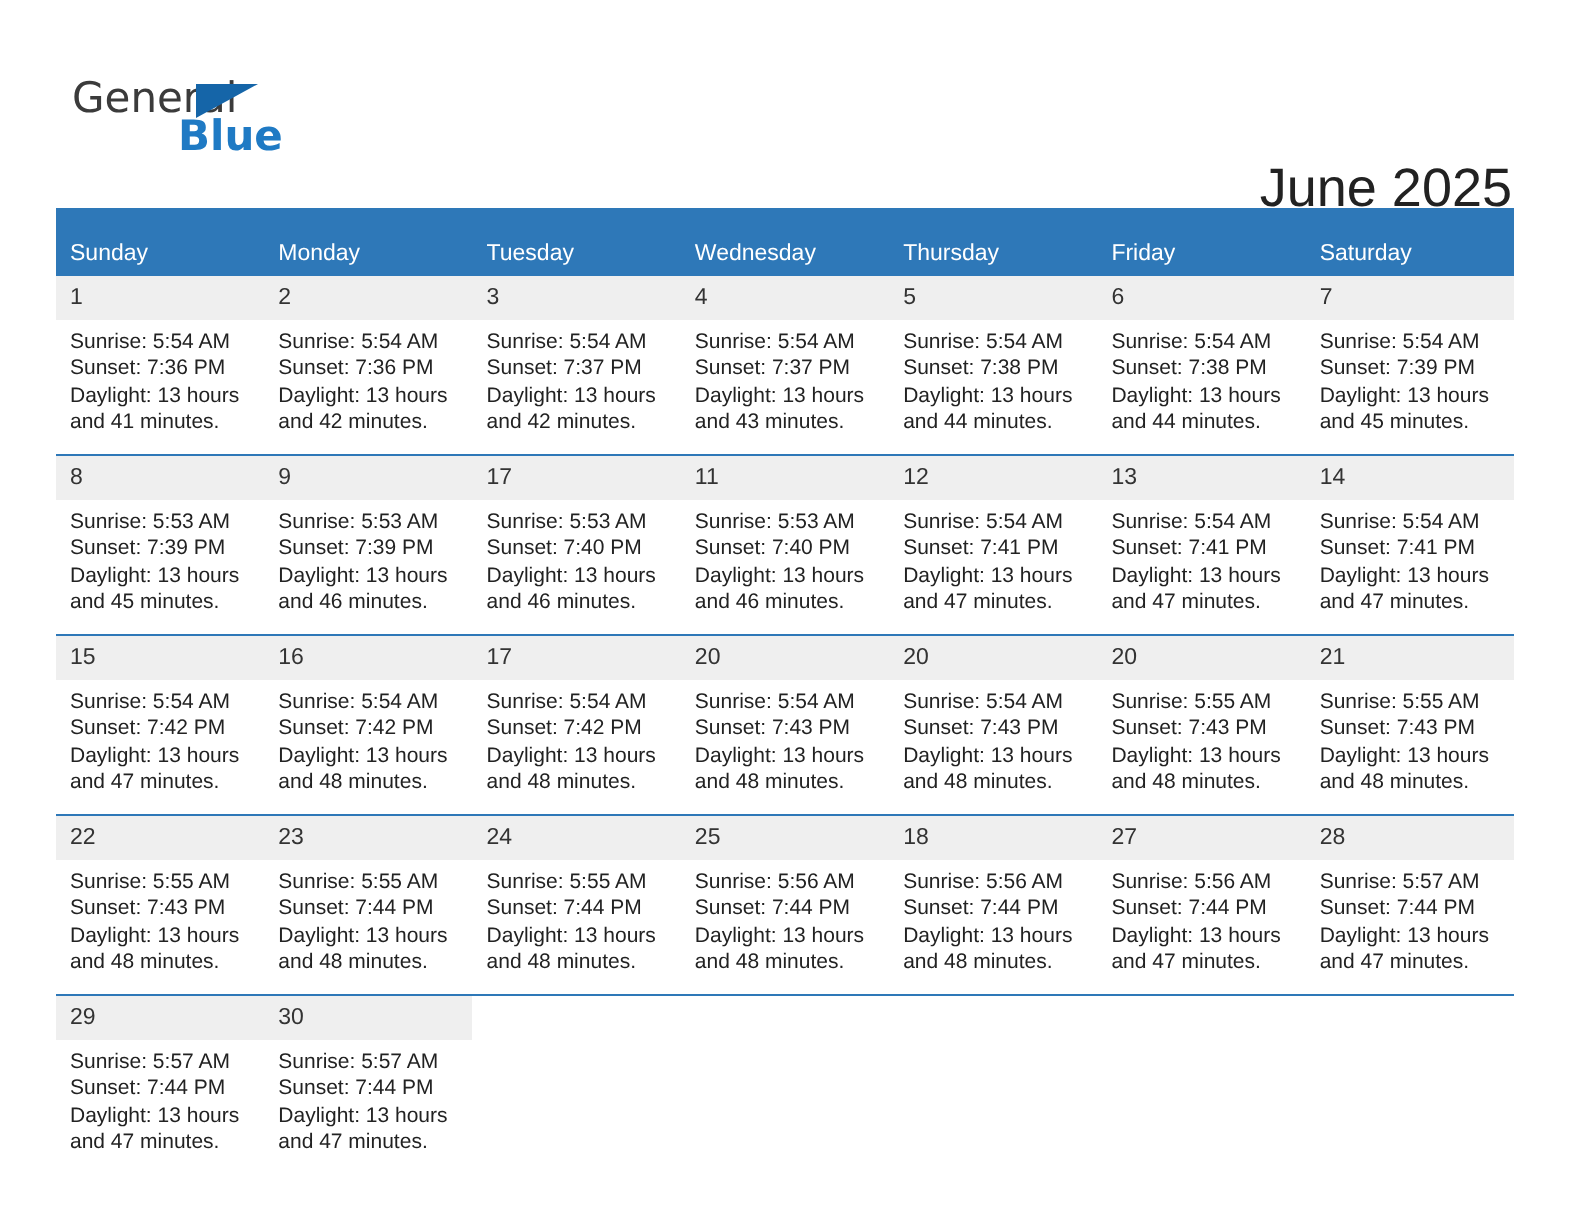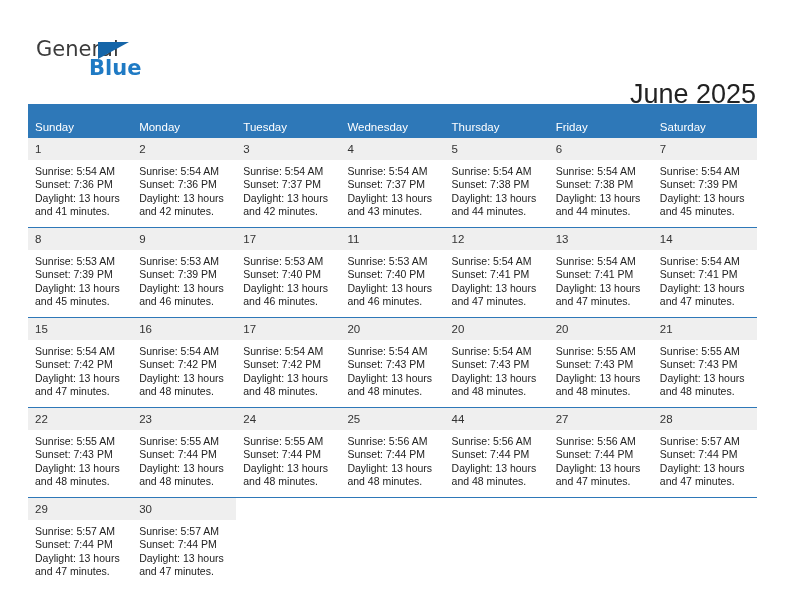--- a/index.html
+++ b/index.html
@@ -419,21 +419,21 @@
           <td>
             <div class="daynum">25</div>
             <div class="info">
               <div>Sunrise: 5:56 AM</div>
               <div>Sunset: 7:44 PM</div>
               <div>Daylight: 13 hours</div>
               <div>and 48 minutes.</div>
             </div>
           </td>
           <td>
-            <div class="daynum">44</div>
+            <div class="daynum">18</div>
             <div class="info">
               <div>Sunrise: 5:56 AM</div>
               <div>Sunset: 7:44 PM</div>
               <div>Daylight: 13 hours</div>
               <div>and 48 minutes.</div>
             </div>
           </td>
           <td>
             <div class="daynum">27</div>
             <div class="info">

